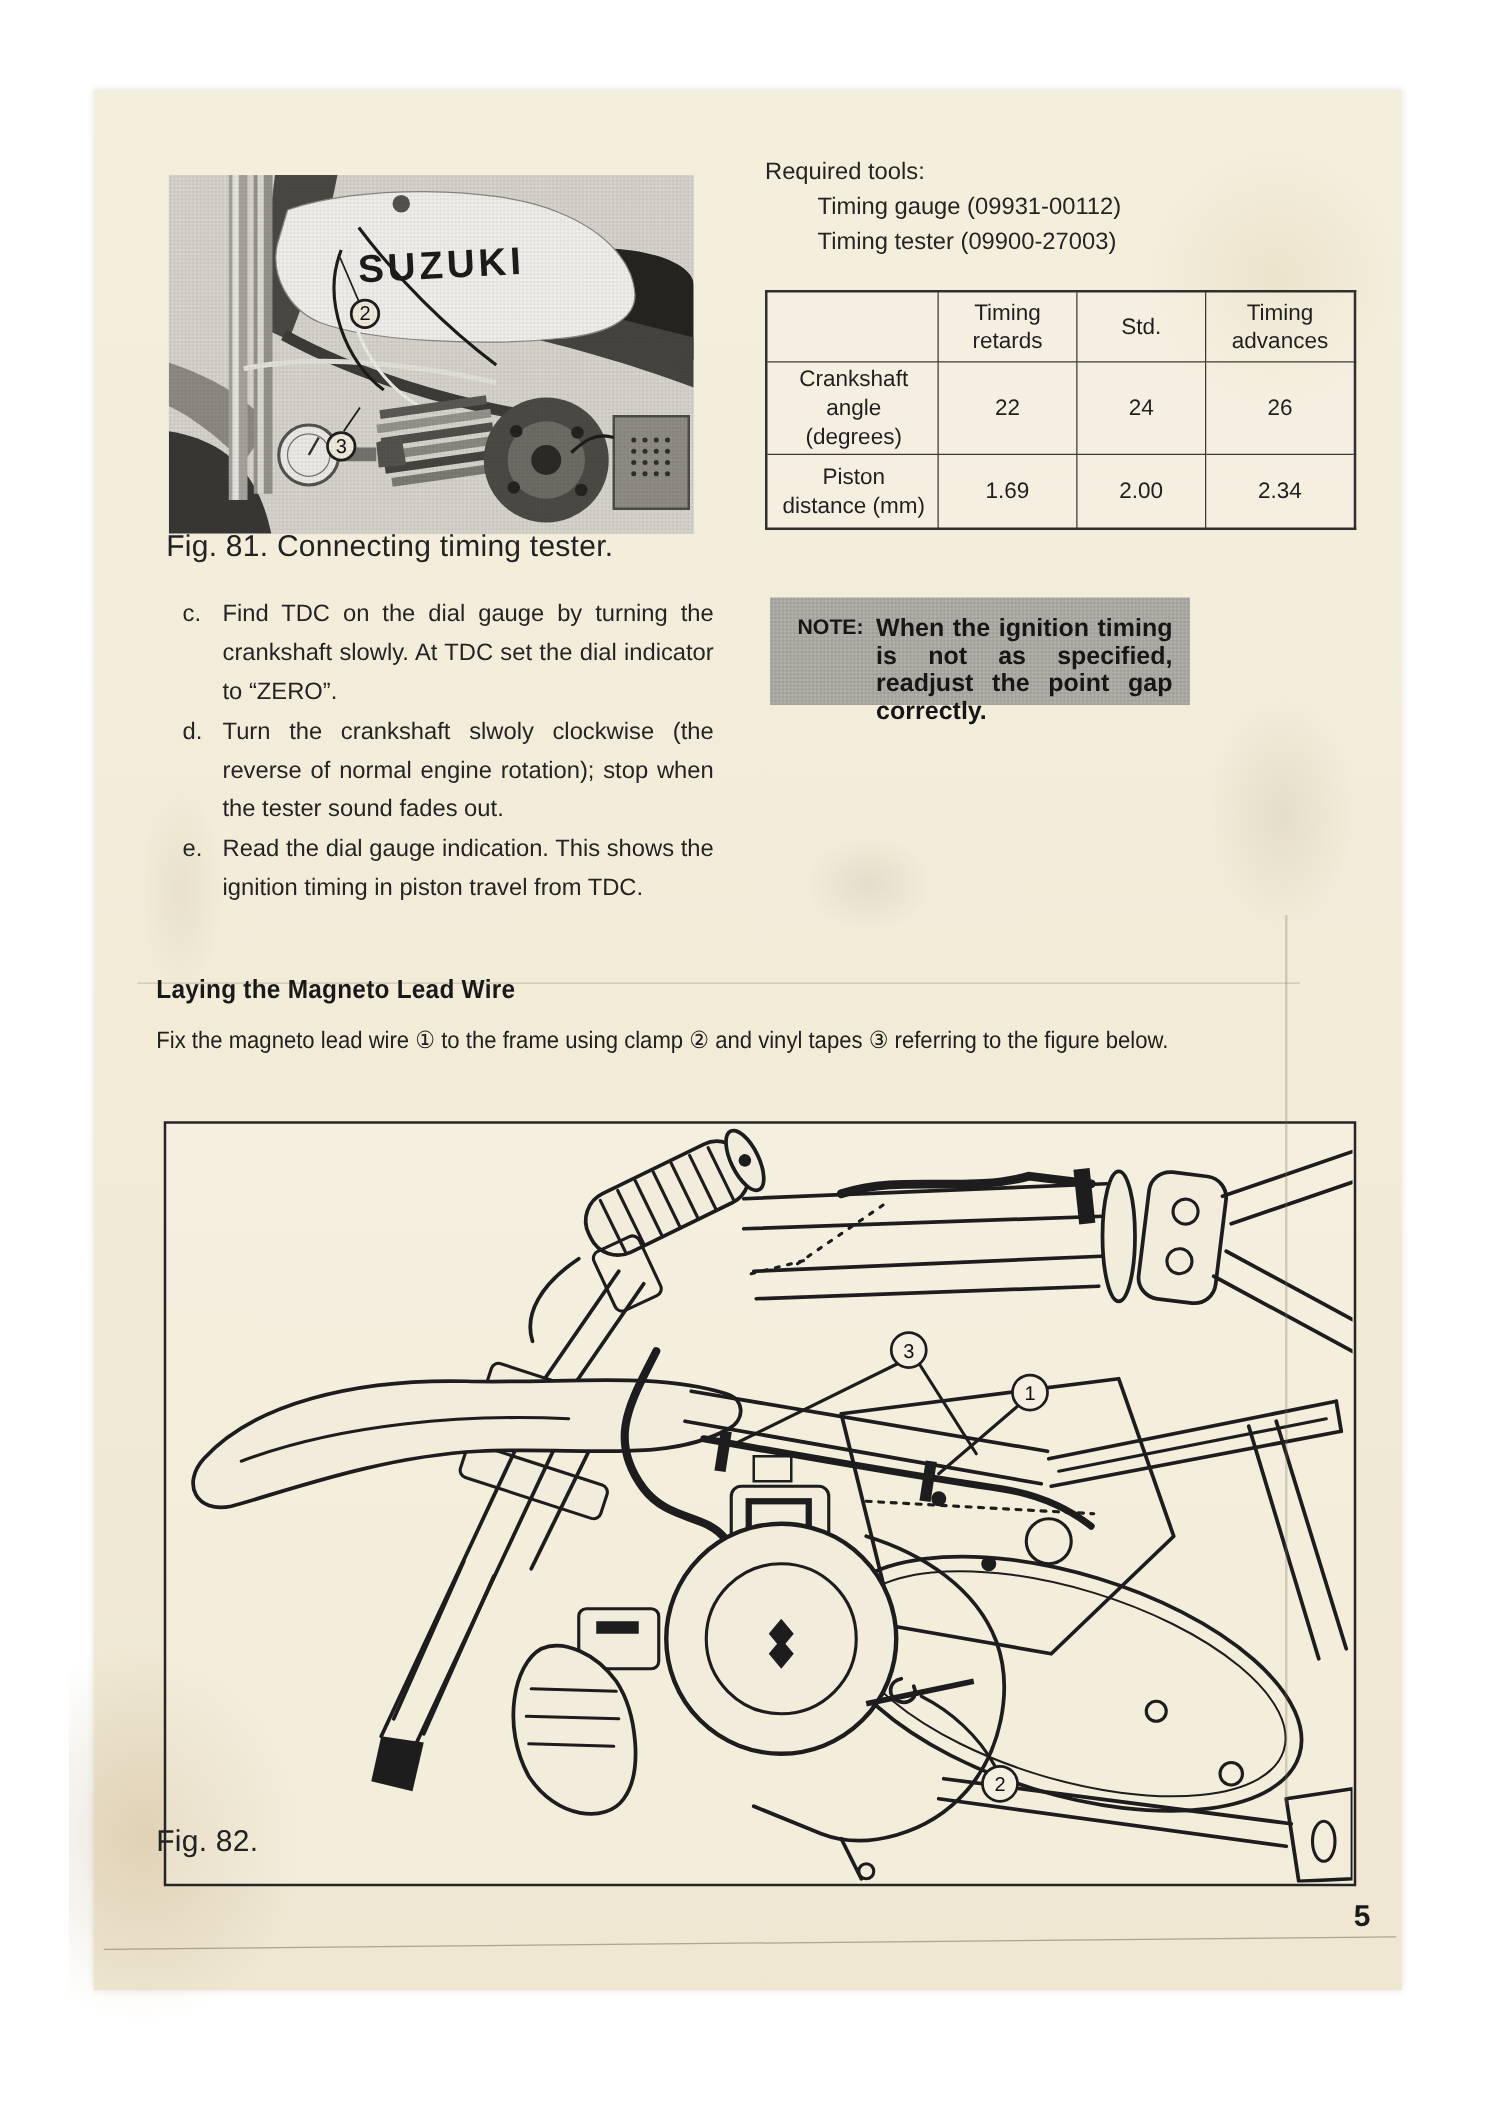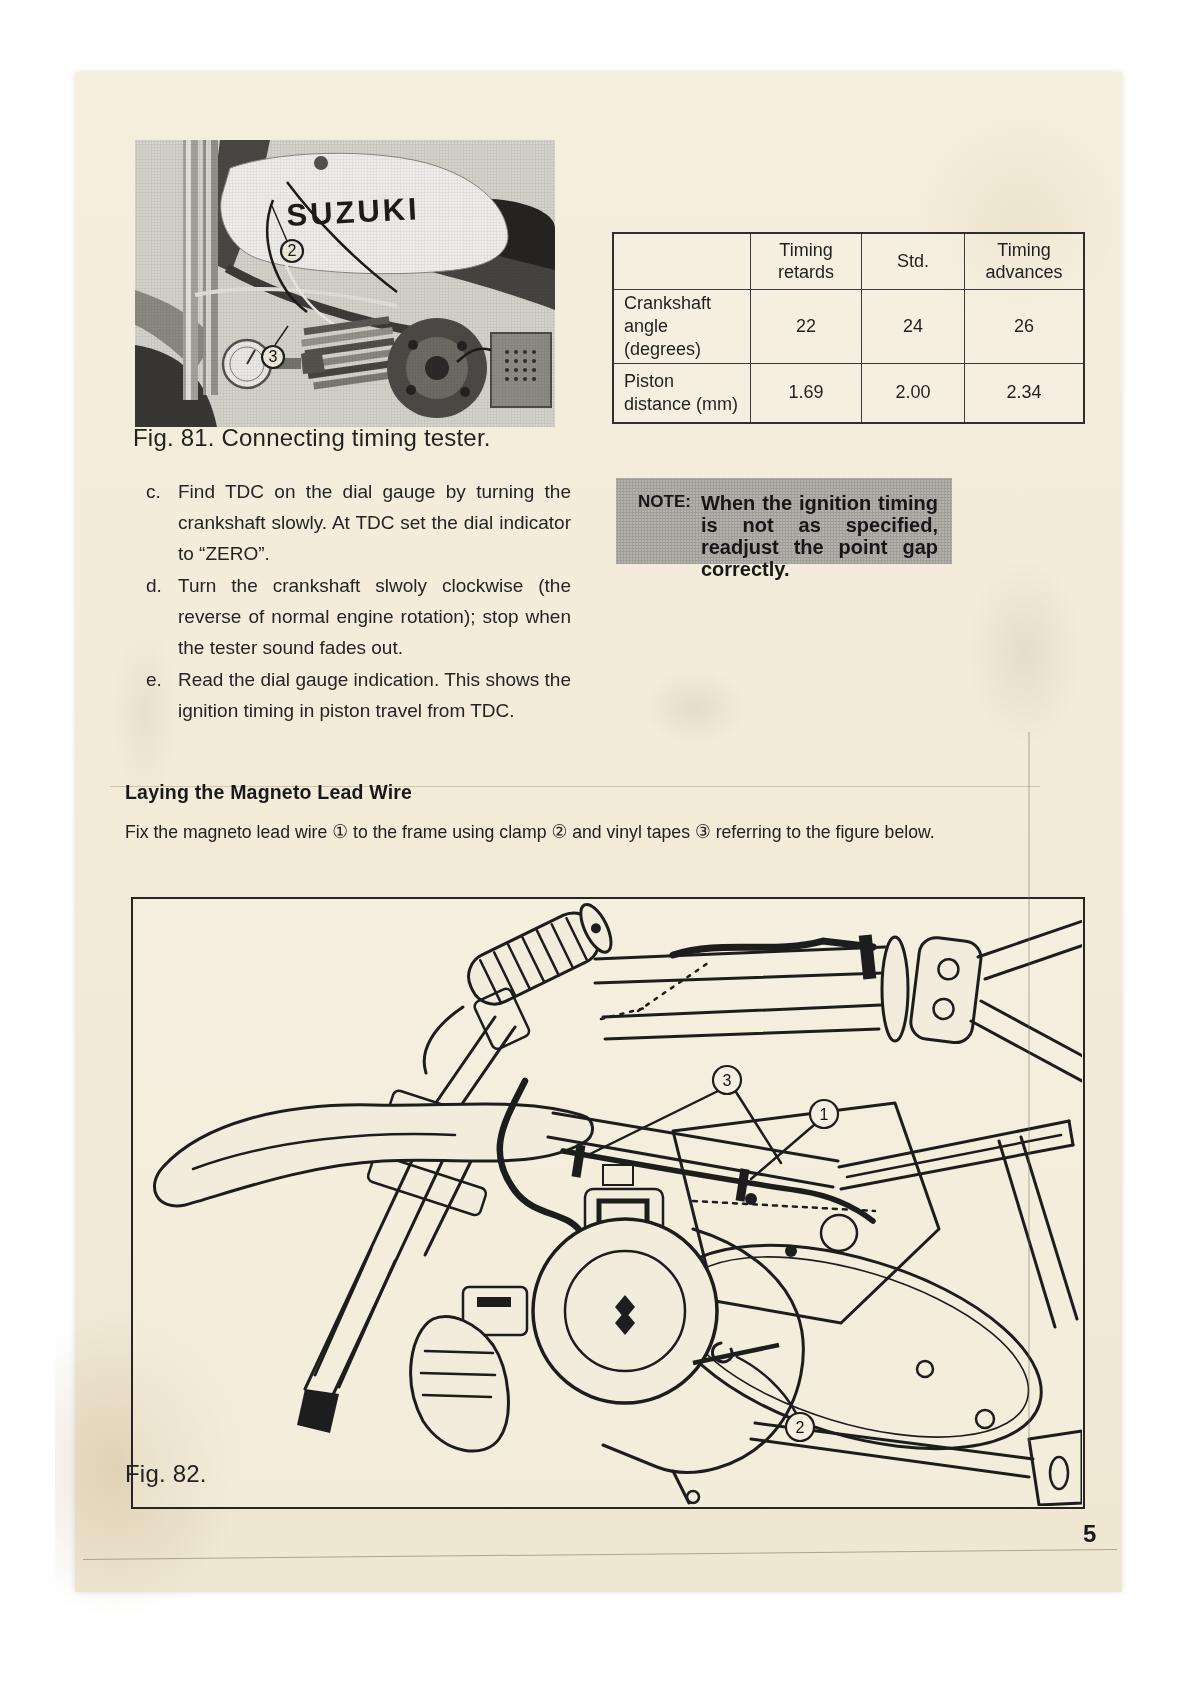--- a/index.html
+++ b/index.html
@@ -38,21 +38,21 @@
 
   
   table.timing{
     position:absolute;left:537px;top:160px;border-collapse:collapse;
     font-size:18px;color:#1f1f1f;table-layout:fixed;
     border:2.5px solid #2f2f2f;background:rgba(255,255,255,0.15);
   }
   table.timing th,table.timing td{border:1.5px solid #3a3a3a;padding:2px 8px;font-weight:400;}
   table.timing th{text-align:center;line-height:22px;}
   table.timing td{text-align:center;}
-  table.timing td.rowlabel{text-align:left;line-height:23px;padding-left:10px;}
+  table.timing td.rowlabel{text-align:center;line-height:23px;padding-left:10px;}
   .cw0{width:120px;} .cw1{width:94px;} .cw2{width:86px;} .cw3{width:102px;}
   tr.hdr{height:56px;padding-left:37px;} tr.r1{height:72px;} tr.r2{height:60px;}
 
   
   .note-box{
     position:absolute;left:541px;top:406px;width:336px;height:86px;
     background-color:#b4b2ab;
     background-image:radial-gradient(rgba(20,20,20,.13) 1px,transparent 1.4px);
     background-size:3px 3px;
     box-sizing:border-box;padding:14px 14px 0 22px;
@@ -178,20 +178,25 @@
       <circle cx="157" cy="111" r="11" class="callout-c"></circle>
       <text x="157" y="116" class="callout-t">2</text>
       <path d="M140,205 L153,186" stroke="#1b1b19" stroke-width="1.4" fill="none"></path>
       <circle cx="138" cy="217" r="11" class="callout-c"></circle>
       <text x="138" y="222" class="callout-t">3</text>
     </svg>
     <div class="halftone"></div>
   </div>
   <div class="caption fig81-caption">Fig. 81.  Connecting timing tester.</div>
 
+  <div class="required-tools">
+    <div>Required tools:</div>
+    <div class="tool">Timing gauge (09931-00112)</div>
+    <div class="tool">Timing tester (09900-27003)</div>
+  </div>
 
   <table class="timing">
     <tbody>
         <tr class="hdr">
       <th class="cw0"></th>
       <th class="cw1">Timing retards</th>
       <th class="cw2">Std.</th>
       <th class="cw3">Timing advances</th>
     </tr>
     <tr class="r1">

